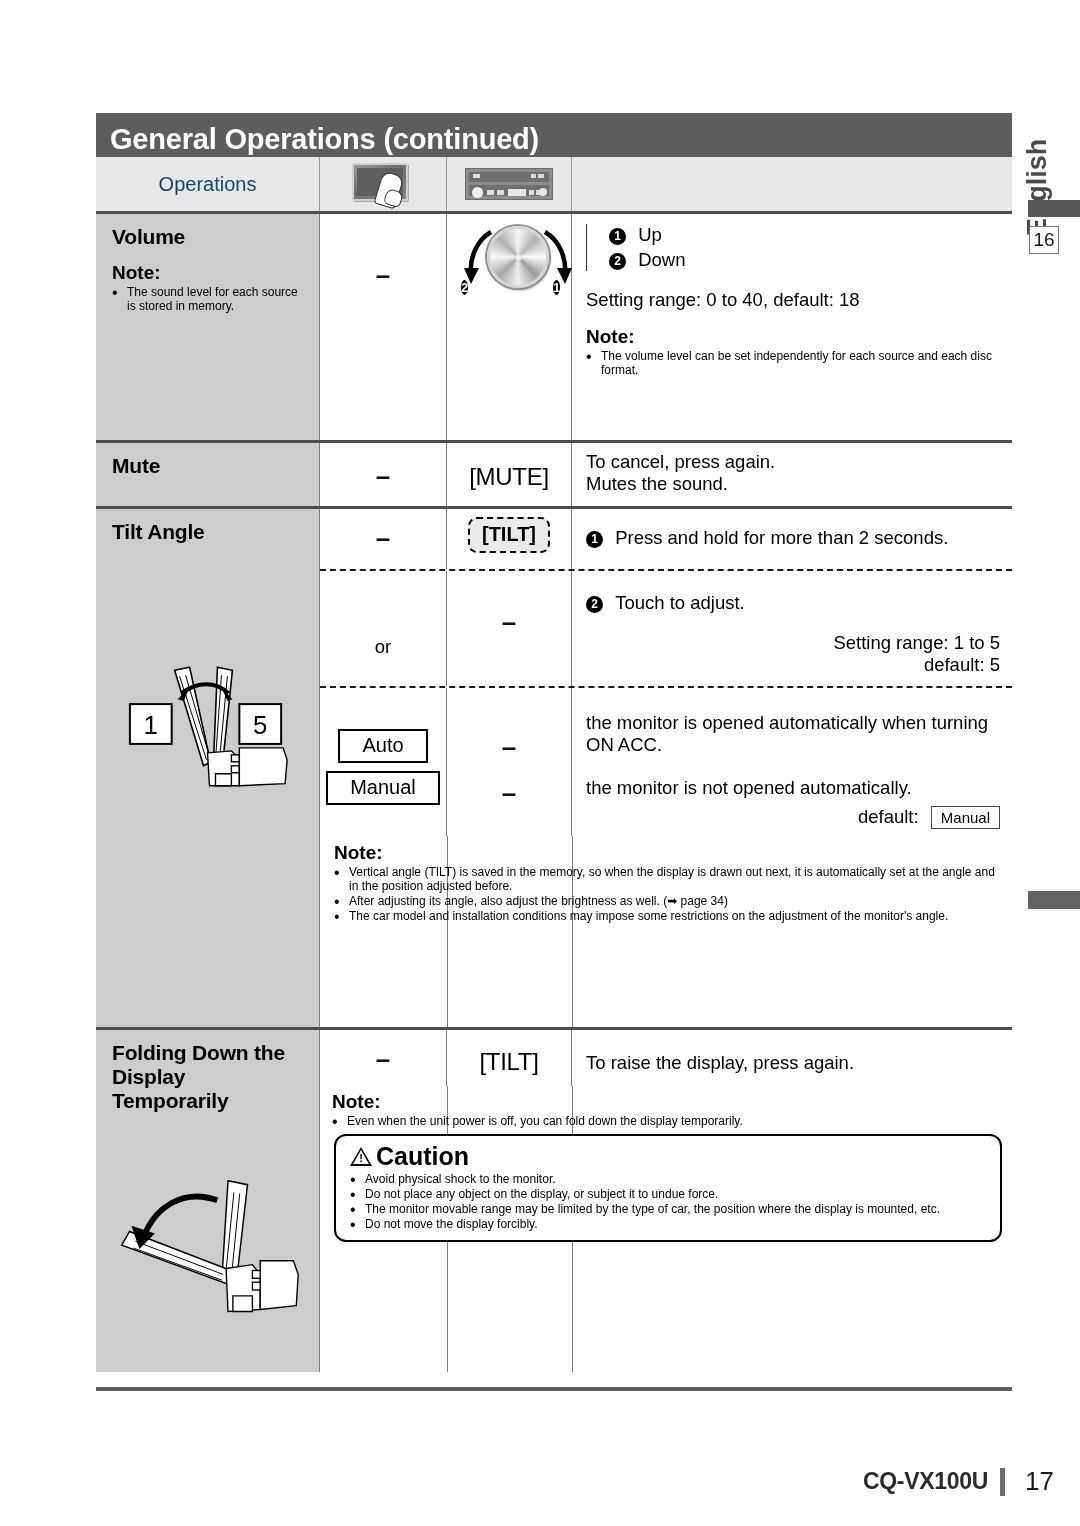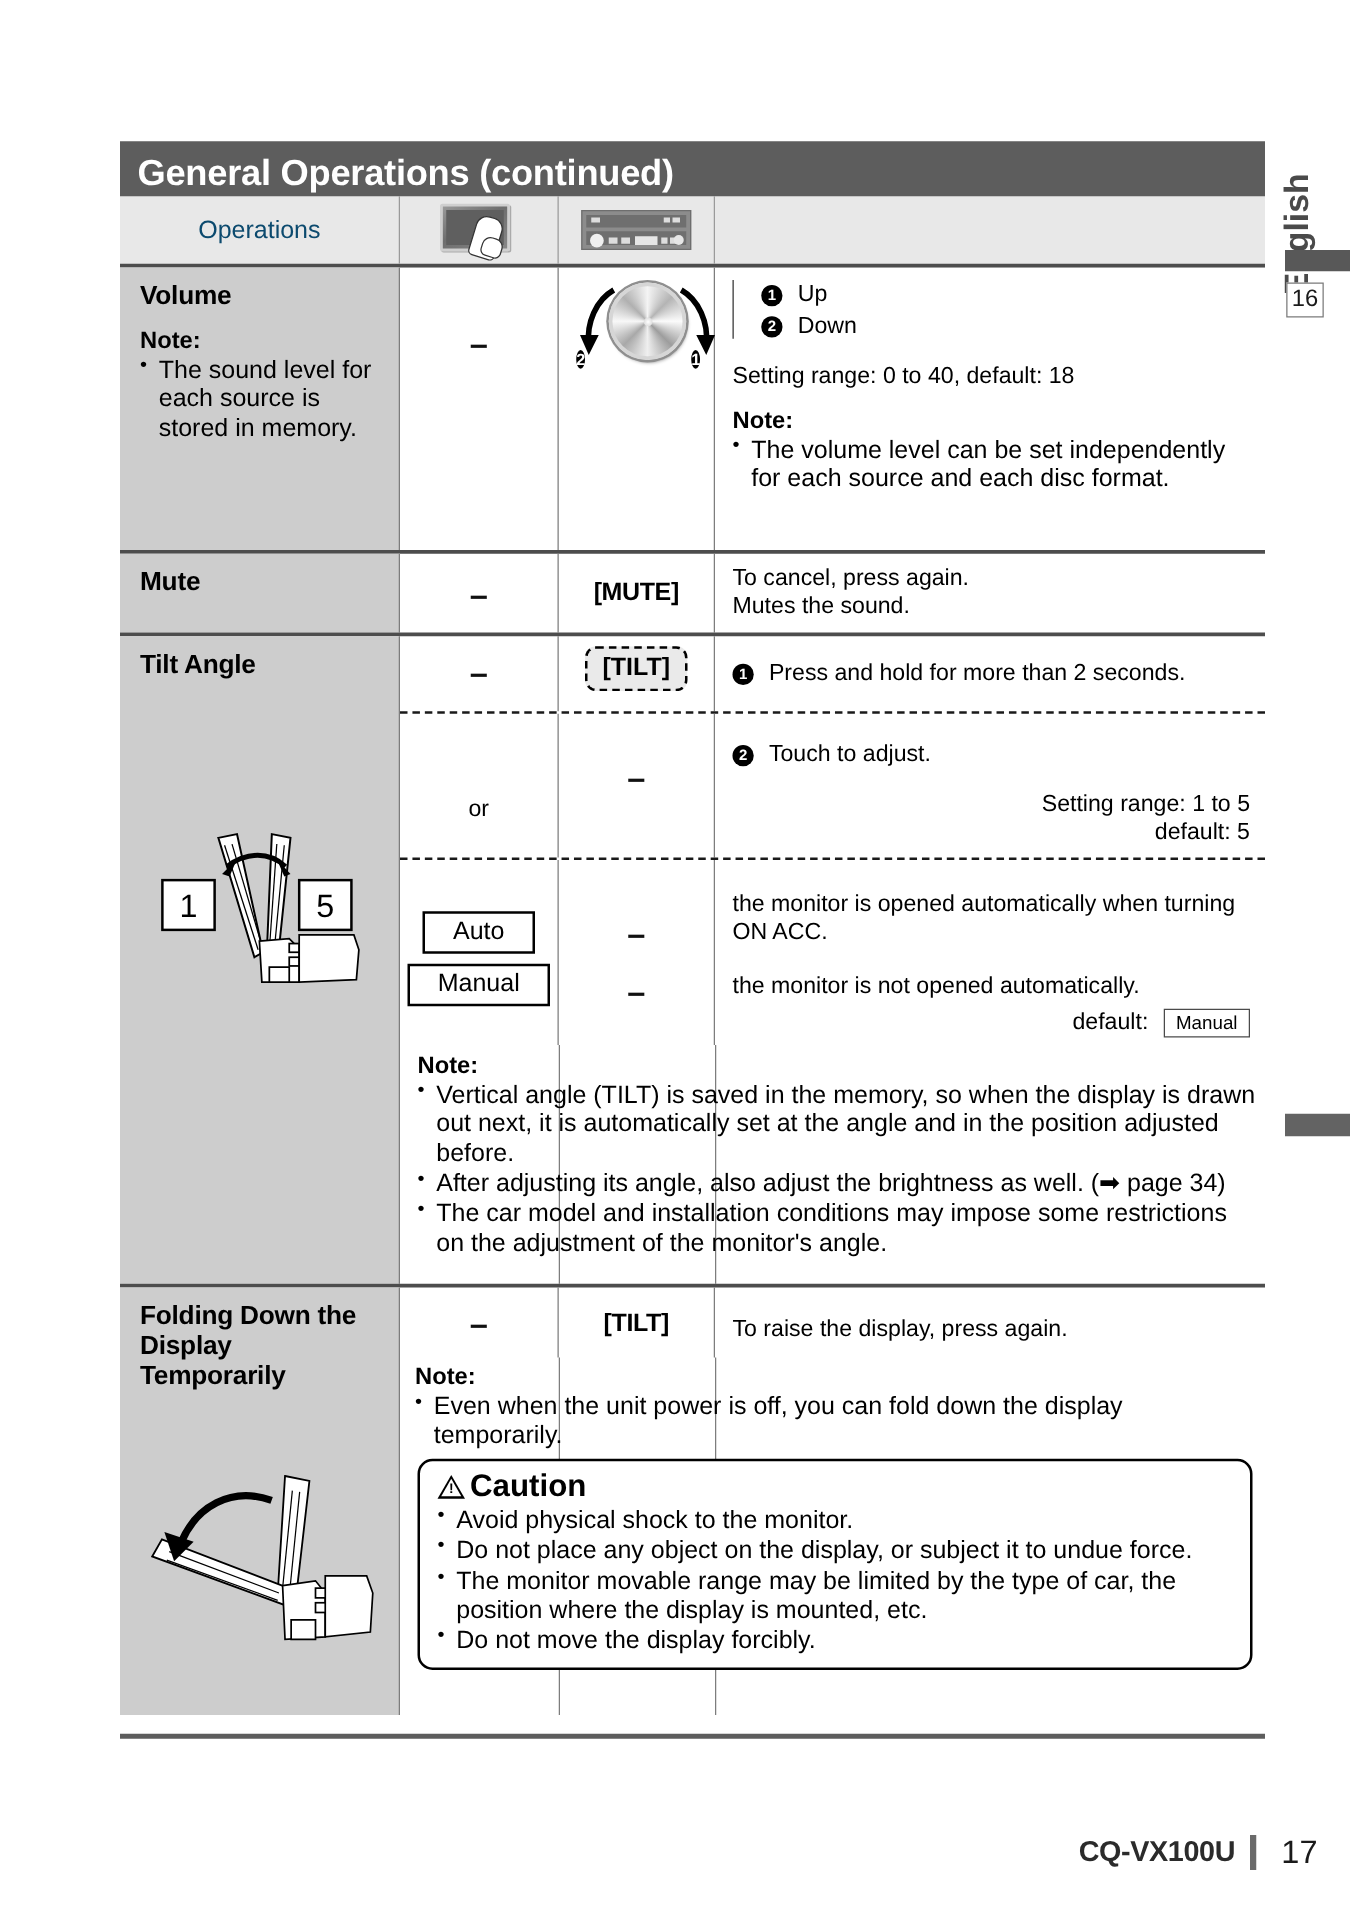--- a/index.html
+++ b/index.html
@@ -147,35 +147,35 @@
     display:flex; align-items:flex-start; justify-content:center;
   }
   .c-desc { flex:1; padding:8px 12px 8px 14px; }
 
   .rowsep { border-top:3px solid #4d4d4d; }
 
   h3.secname { margin:0; font-size:21px; font-weight:bold; letter-spacing:-0.2px; }
   .notehead { font-size:19px; font-weight:bold; margin-top:13px; }
   ul.bl { list-style:none; margin:0; padding:0; }
   ul.bl li {
-    position:relative; padding-left:15px; font-size:20px; line-height:1.17;
+    position:relative; padding-left:15px; font-size:12px; line-height:1.17;
     margin-top:1px;
   }
   ul.bl li:before {
     content:"\2022"; position:absolute; left:0; top:-1px; font-size:16px;
   }
   .dash { font-size:26px; font-weight:bold; line-height:1; color:#111; }
 
   .numbadge {
     display:inline-block; width:17px; height:17px; border-radius:50%;
     background:#000; color:#fff; font-size:12px; font-weight:bold;
     text-align:center; line-height:17px; vertical-align:1px;
   }
 
-  .btnlabel { font-size:20px; font-weight:bold; letter-spacing:-0.3px; }
+  .btnlabel { font-size:24px; font-weight:normal; letter-spacing:-0.3px; }
   .btn-dashed {
     border:2.5px dashed #000; border-radius:9px;
     background:#eaeaea; padding:4px 12px 5px 12px;
     font-size:20px; font-weight:bold;
   }
   .btn-solid {
     border:2.5px solid #000; background:#fff;
     padding:3px 22px 4px 22px; font-size:20px;
   }
   .btn-small {

